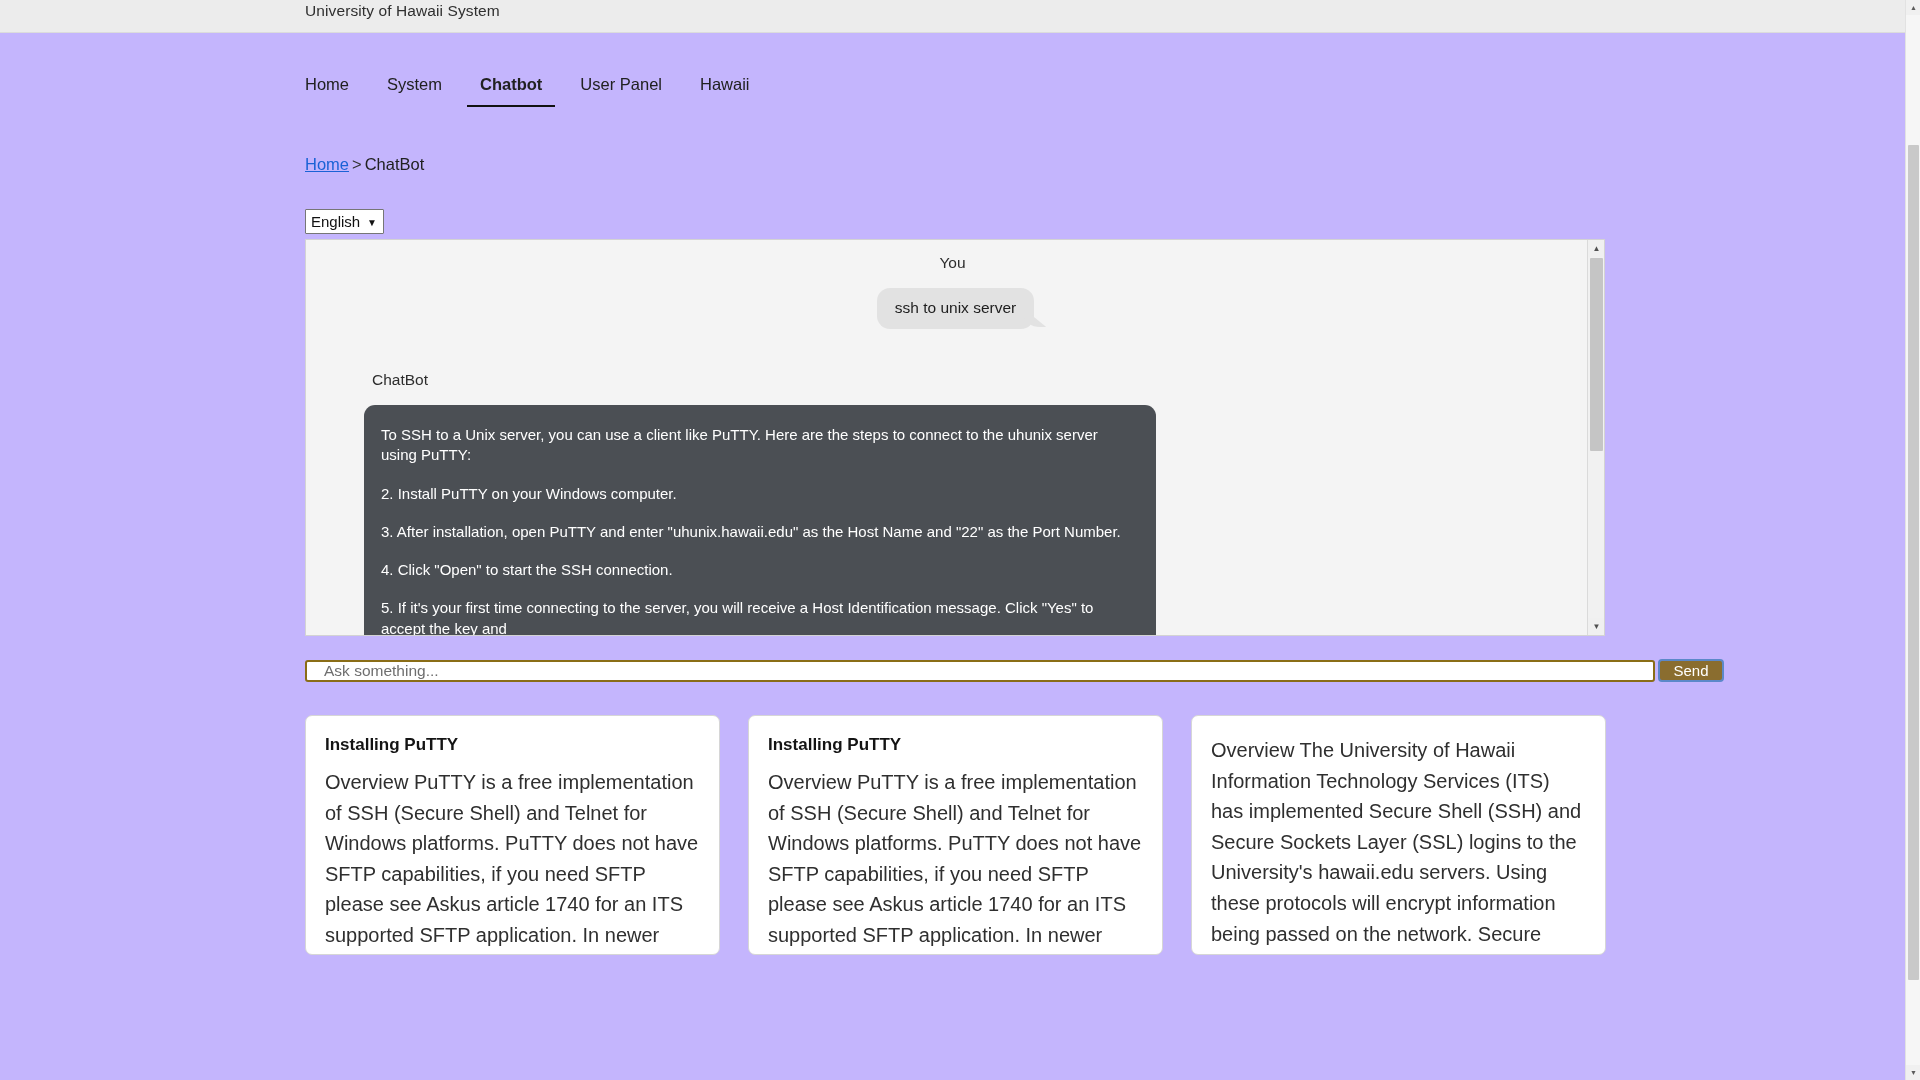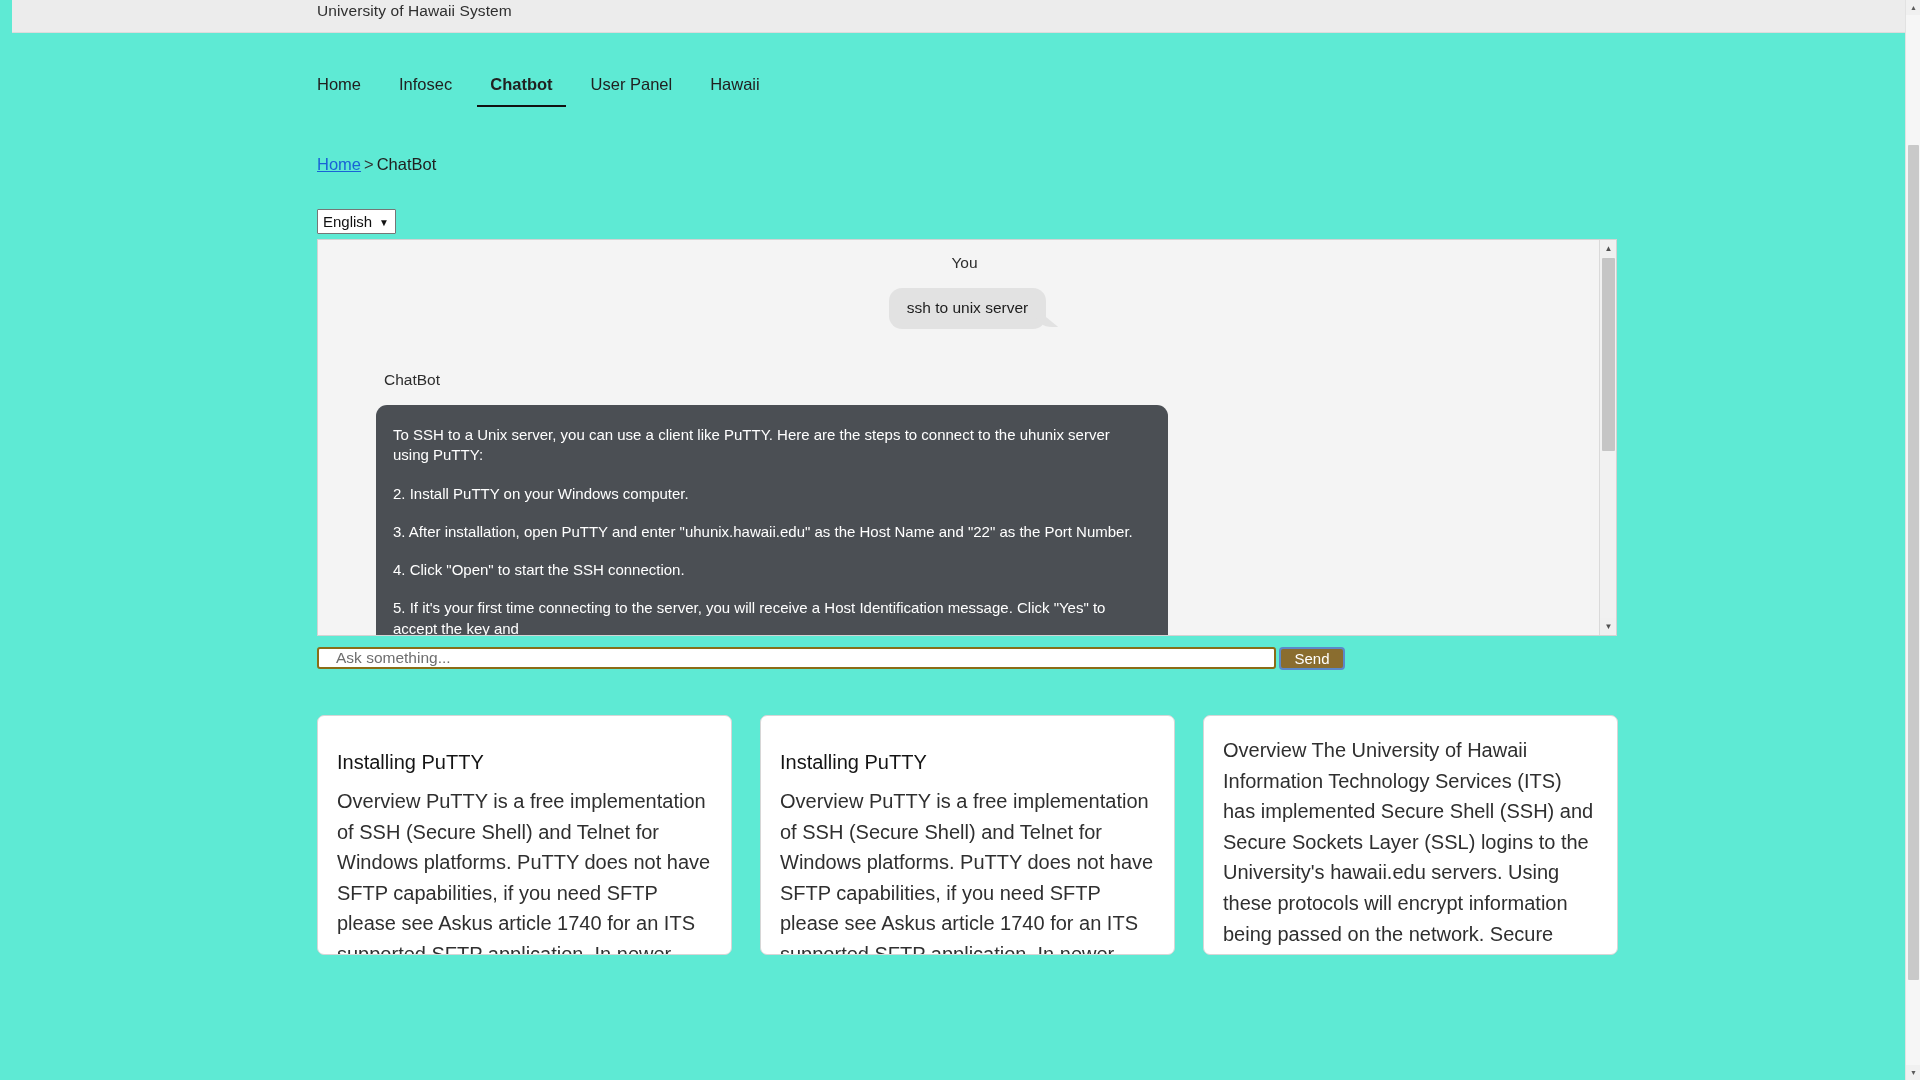--- a/index.html
+++ b/index.html
@@ -6,23 +6,22 @@
   html, body {
     margin: 0; padding: 0;
     width: 1920px; height: 1080px;
     background: #ffffff;
     font-family: "Liberation Sans", sans-serif;
     overflow: hidden;
   }
   #page {
     position: relative;
     width: 1920px; height: 1080px;
-    background: #5eead4;
+    background: #c4b5fd;
     overflow: hidden;
-    padding-left: 12px;
   }
 
   
   .banner {
     height: 33px;
     background: #ececec;
     border-bottom: 1px solid #dcdcdc;
     display: flex;
     align-items: flex-start;
     padding-left: 305px;
@@ -190,22 +189,22 @@
     background: #c5c5c5;
     border-radius: 1px;
     cursor: pointer;
   }
 
   
   .input-row {
     margin-left: 305px;
     margin-top: 11px;
     display: flex;
-    align-items: flex-start;
-    width: 1028px;
+    align-items: center;
+    width: 1419px;
     height: 47px;
     gap: 3px;
   }
   .ask-input {
     flex: 1;
     border: 2px solid #8a6d17;
     border-radius: 3px;
     background: #fff;
     font-family: "Liberation Sans", sans-serif;
     font-size: 15.5px;
@@ -243,25 +242,24 @@
   .card {
     width: 415px;
     border: 1px solid #d6d6d6;
     border-radius: 7px;
     background: #fff;
     padding: 19px 19px 0 19px;
     height: 240px;
     overflow: hidden;
   }
   .card-title {
-    font-size: 20px;
-    font-weight: normal;
+    font-size: 17px;
+    font-weight: bold;
     color: #141414;
     margin-bottom: 12px;
-    margin-top: 16px;
   }
   .card-body {
     font-size: 20px;
     line-height: 1.53;
     color: #2f2f2f;
   }
 
   
   .page-scroll {
     position: absolute;
@@ -291,21 +289,21 @@
 <body>
 
 <div id="page">
 
   <div class="banner">
     <span class="banner-title">University of Hawaii System</span>
   </div>
 
   <nav class="nav">
     <span class="nav-item">Home</span>
-    <span class="nav-item">Infosec</span>
+    <span class="nav-item">System</span>
     <span class="nav-item active">Chatbot</span>
     <span class="nav-item">User Panel</span>
     <span class="nav-item">Hawaii</span>
   </nav>
 
   <div class="breadcrumb">
     <a>Home</a><span class="sep">&gt;</span><span>ChatBot</span>
   </div>
 
   <div class="lang-wrap">

